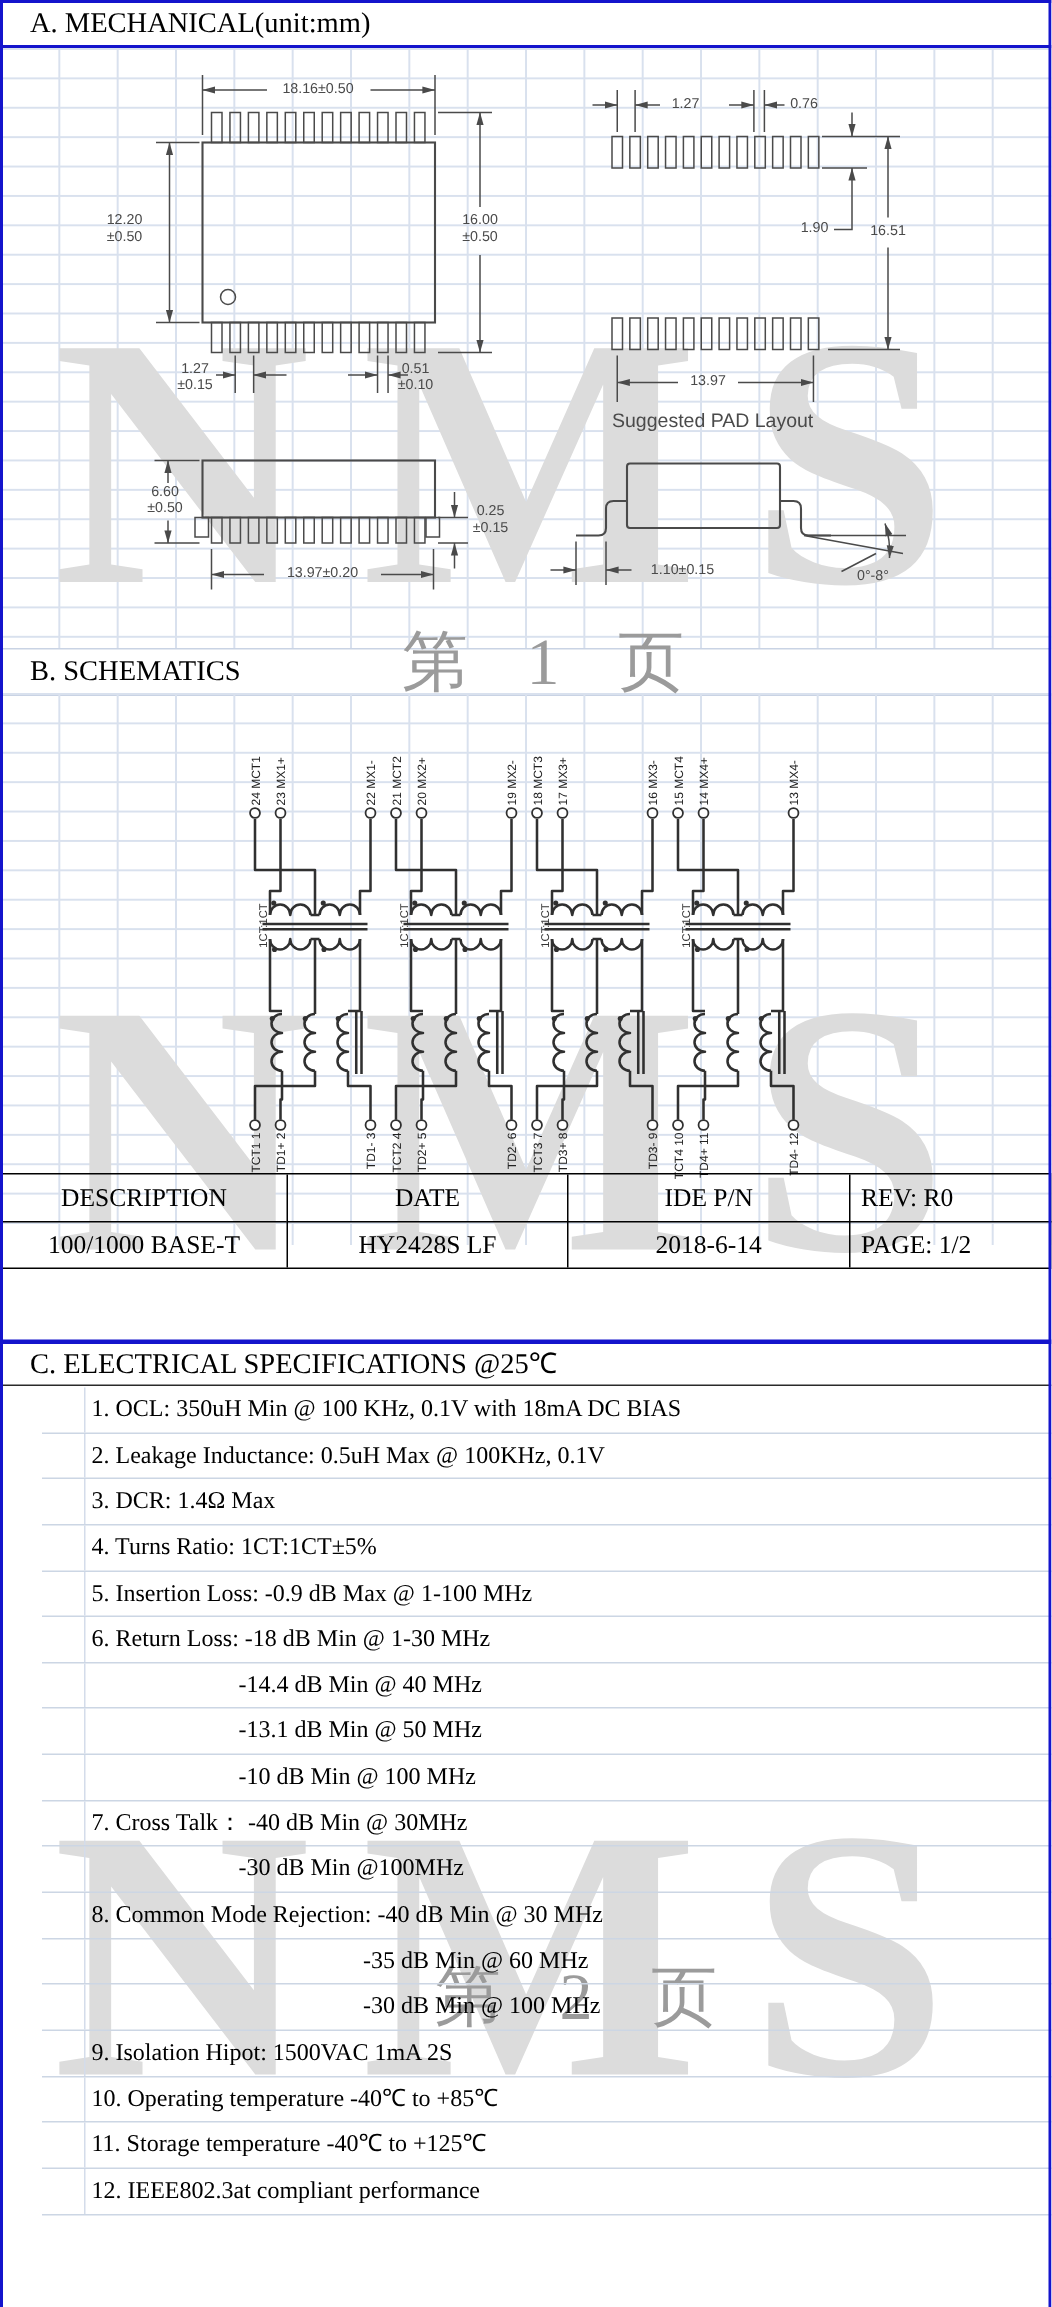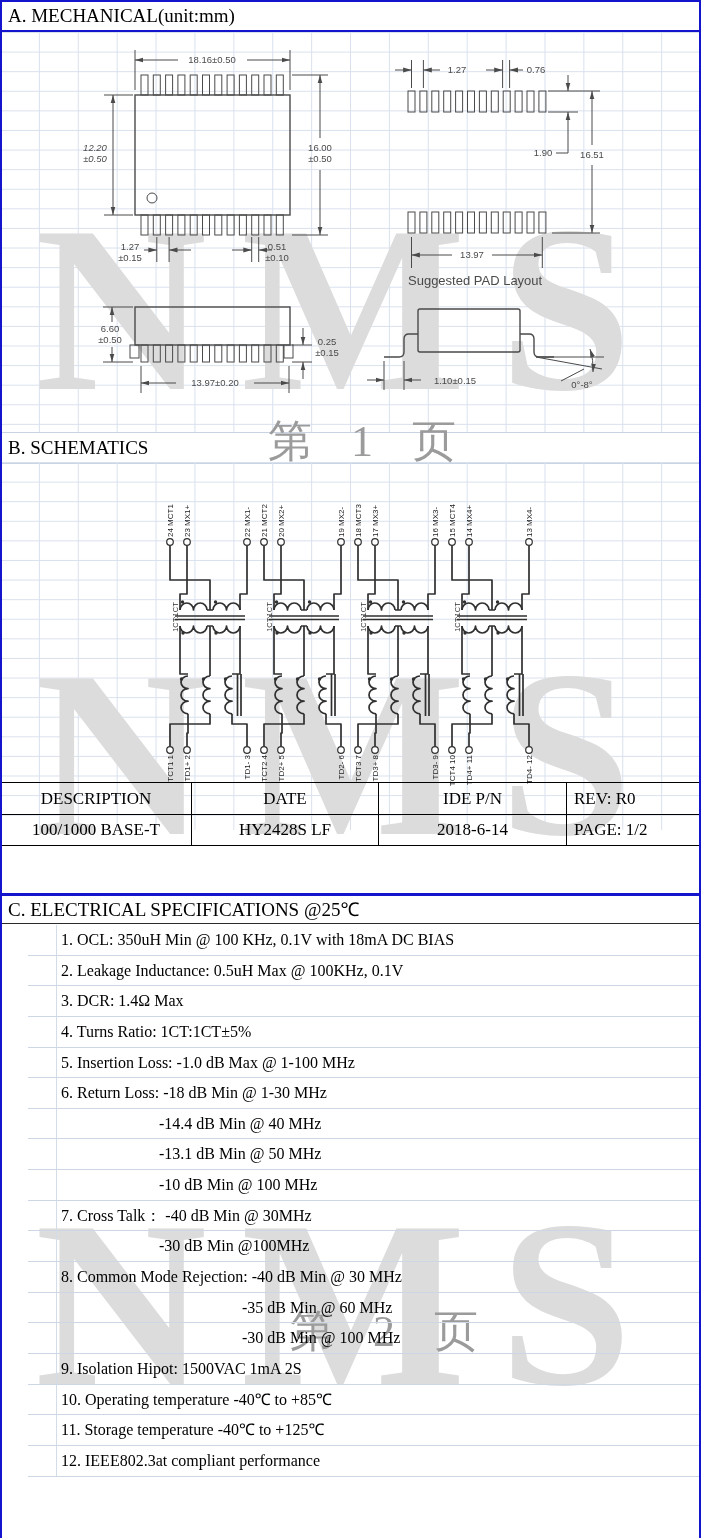--- a/index.html
+++ b/index.html
@@ -18,21 +18,21 @@
   
   .wm-nms{position:absolute;left:0;right:0;text-align:center;z-index:1;
     font:bold 238px "Liberation Serif",serif;letter-spacing:34px;color:#dcdcdc;
     line-height:238px;pointer-events:none;}
   .wm-page{position:absolute;z-index:1;font:44px "Liberation Serif",serif;
     color:#9b9b9b;letter-spacing:14px;white-space:nowrap;pointer-events:none;}
   
   .blue-h{position:absolute;left:0;width:701px;background:#1414cc;z-index:4;}
   .blue-v{position:absolute;top:0;height:1538px;background:#1414cc;z-index:4;}
   
-  .sec-title{position:absolute;left:0;width:701px;padding-left:8px;box-sizing:border-box;
+  .sec-title{position:absolute;left:0;width:701px;padding-left:20px;box-sizing:border-box;
     font-size:19px;line-height:28px;z-index:3;background:transparent;}
   #title-a{top:2px;height:28px;}
   #title-b{top:433px;height:29px;line-height:29px;}
   #title-c{top:896px;height:28px;line-height:28px;border-bottom:1.5px solid #2a2a2a;}
   
   #main-svg{position:absolute;left:0;top:0;z-index:2;}
   .ln{stroke:#4a4a4a;stroke-width:1;fill:none;}
   .bd{stroke:#4a4a4a;stroke-width:1.4;fill:none;}
   .de{stroke:#4a4a4a;stroke-width:1;fill:none;marker-end:url(#ar);}
   .dd{stroke:#4a4a4a;stroke-width:1;fill:none;marker-start:url(#ar);marker-end:url(#ar);}
@@ -336,21 +336,21 @@
           <circle cx="13" cy="171" r="1.7" class="dot"></circle>
           <circle cx="46" cy="171" r="1.7" class="dot"></circle>
           <circle cx="11.5" cy="217" r="1.7" class="dot"></circle>
           <circle cx="33.5" cy="217" r="1.7" class="dot"></circle>
           <circle cx="55.5" cy="217" r="1.7" class="dot"></circle>
         </g>
       </g>
   </svg>
 
   <div class="dlabel" style="left:212px;top:60px;">18.16±0.50</div>
-  <div class="dlabel" style="left:95px;top:153px;font-style:italic;">12.20
+  <div class="dlabel" style="left:83px;top:153px;">12.20
 ±0.50</div>
   <div class="dlabel" style="left:320px;top:153px;">16.00
 ±0.50</div>
   <div class="dlabel" style="left:130px;top:252px;">1.27
 ±0.15</div>
   <div class="dlabel" style="left:277px;top:252px;">0.51
 ±0.10</div>
   <div class="dlabel" style="left:457px;top:70px;">1.27</div>
   <div class="dlabel" style="left:536px;top:70px;">0.76</div>
   <div class="dlabel" style="left:543px;top:153px;">1.90</div>
@@ -405,21 +405,21 @@
     <div class="tc">HY2428S LF</div>
     <div class="tc">2018-6-14</div>
     <div class="tc tl">PAGE: 1/2</div>
   </div>
 
   <div id="spec-rows">
       <div class="spec-row ind0"><span>1. OCL: 350uH Min @ 100 KHz, 0.1V with 18mA DC BIAS</span></div>
       <div class="spec-row ind0"><span>2. Leakage Inductance: 0.5uH Max @ 100KHz, 0.1V</span></div>
       <div class="spec-row ind0"><span>3. DCR: 1.4Ω Max</span></div>
       <div class="spec-row ind0"><span>4. Turns Ratio: 1CT:1CT±5%</span></div>
-      <div class="spec-row ind0"><span>5. Insertion Loss: -1.0 dB Max @ 1-100 MHz</span></div>
+      <div class="spec-row ind0"><span>5. Insertion Loss: -0.9 dB Max @ 1-100 MHz</span></div>
       <div class="spec-row ind0"><span>6. Return Loss:  -18 dB Min @ 1-30 MHz</span></div>
       <div class="spec-row ind1"><span>-14.4 dB Min @ 40 MHz</span></div>
       <div class="spec-row ind1"><span>-13.1 dB Min @ 50 MHz</span></div>
       <div class="spec-row ind1"><span>-10 dB Min @ 100 MHz</span></div>
       <div class="spec-row ind0"><span>7. Cross Talk：  -40 dB Min @ 30MHz</span></div>
       <div class="spec-row ind1"><span>-30 dB Min @100MHz</span></div>
       <div class="spec-row ind0"><span>8. Common Mode Rejection: -40 dB Min @ 30 MHz</span></div>
       <div class="spec-row ind2"><span>-35 dB Min @ 60 MHz</span></div>
       <div class="spec-row ind2"><span>-30 dB Min @ 100 MHz</span></div>
       <div class="spec-row ind0"><span>9. Isolation Hipot: 1500VAC 1mA 2S</span></div>

